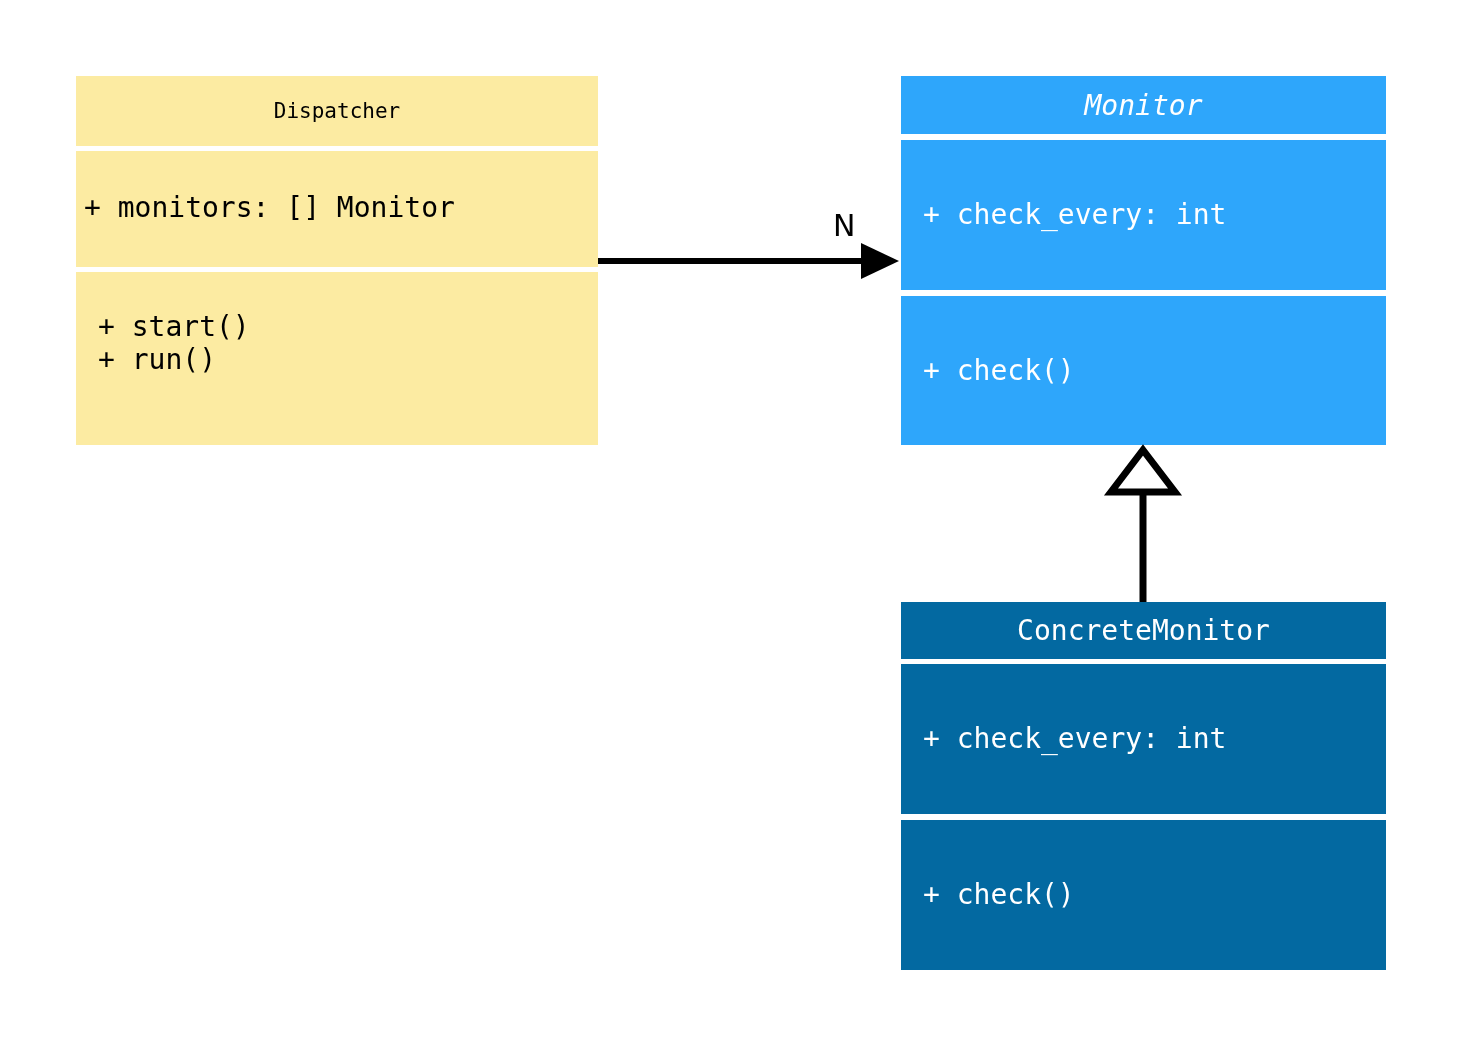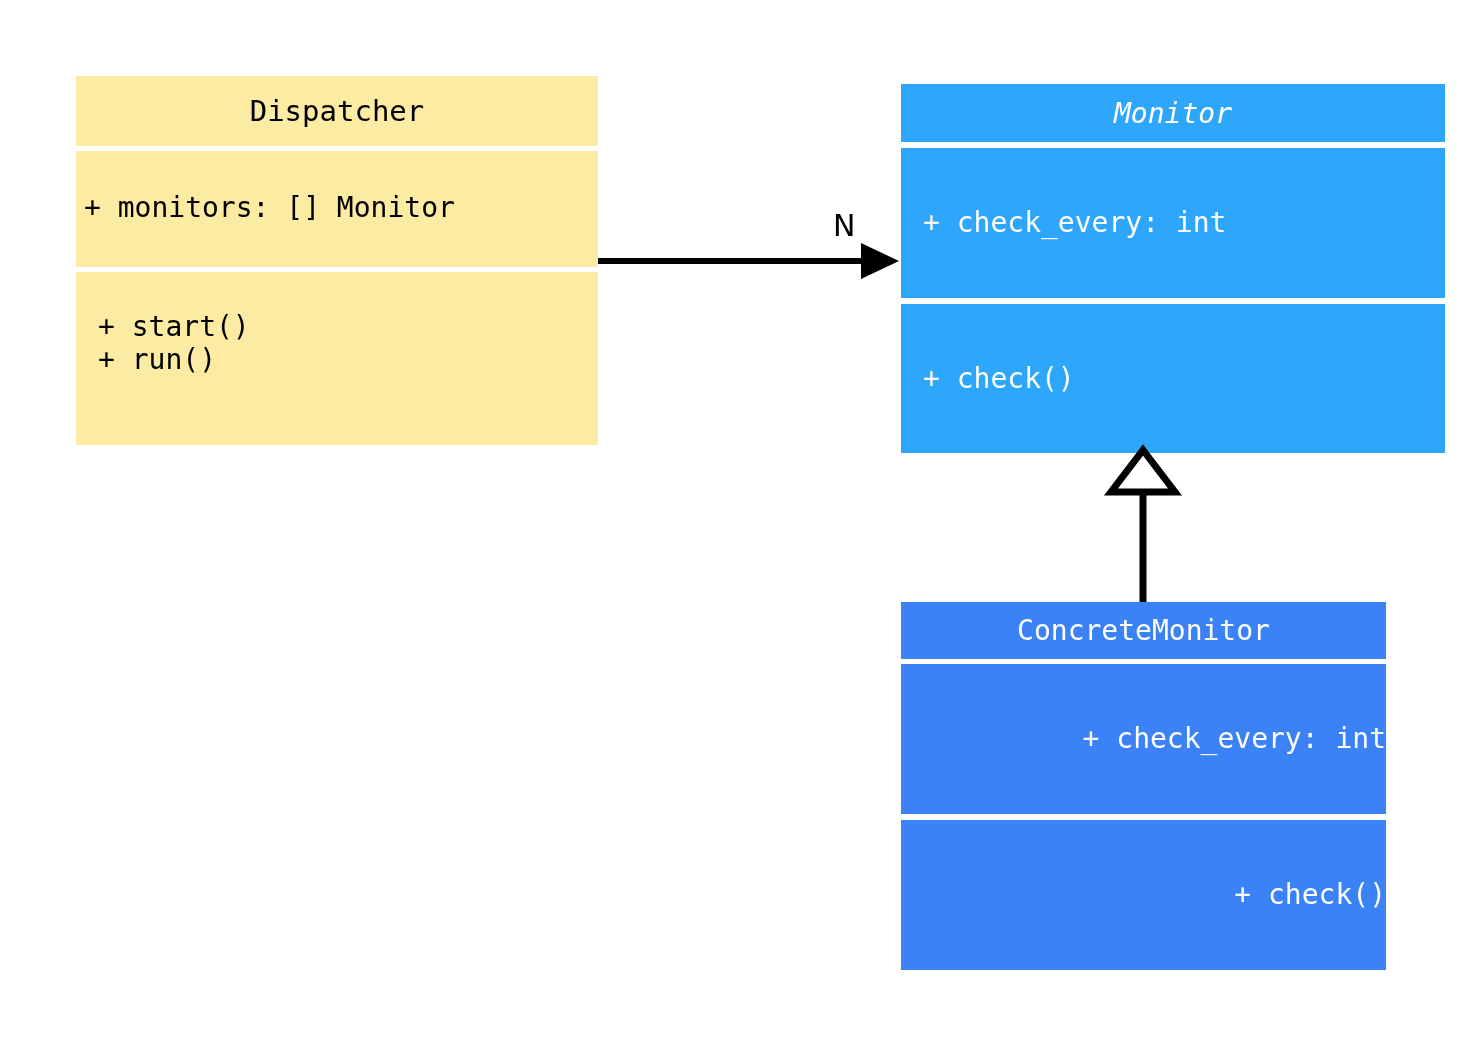--- a/index.html
+++ b/index.html
@@ -60,38 +60,38 @@
     top: 76px;
     width: 522px;
     height: 369px;
   }
   .cls-dispatcher .uml-compartment {
     background: #fceba2;
     color: #000000;
   }
   .cls-dispatcher .uml-title {
     height: 74px;
-    font-size: 29px;
+    font-size: 21px;
   }
   .cls-dispatcher .comp-attrs {
     height: 120px;
     padding: 40px 0 0 8px;
     font-size: 28px;
   }
   .cls-dispatcher .comp-methods {
     height: 181px;
     padding: 38px 0 0 22px;
     font-size: 28px;
   }
 
   
   .cls-monitor {
     left: 901px;
-    top: 84px;
-    width: 544px;
+    top: 76px;
+    width: 485px;
     height: 369px;
   }
   .cls-monitor .uml-compartment {
     background: #2ea6fb;
     color: #ffffff;
   }
   .cls-monitor .uml-title {
     height: 58px;
     font-size: 28px;
     font-style: italic;
@@ -108,23 +108,22 @@
   }
 
   
   .cls-concrete {
     left: 901px;
     top: 602px;
     width: 485px;
     height: 368px;
   }
   .cls-concrete .uml-compartment {
-    background: #3b82f6;
+    background: #0369a1;
     color: #ffffff;
-    text-align: right;
   }
   .cls-concrete .uml-title {
     height: 57px;
     font-size: 28px;
   }
   .cls-concrete .comp-attrs {
     height: 150px;
     padding: 58px 0 0 22px;
     font-size: 28px;
   }

